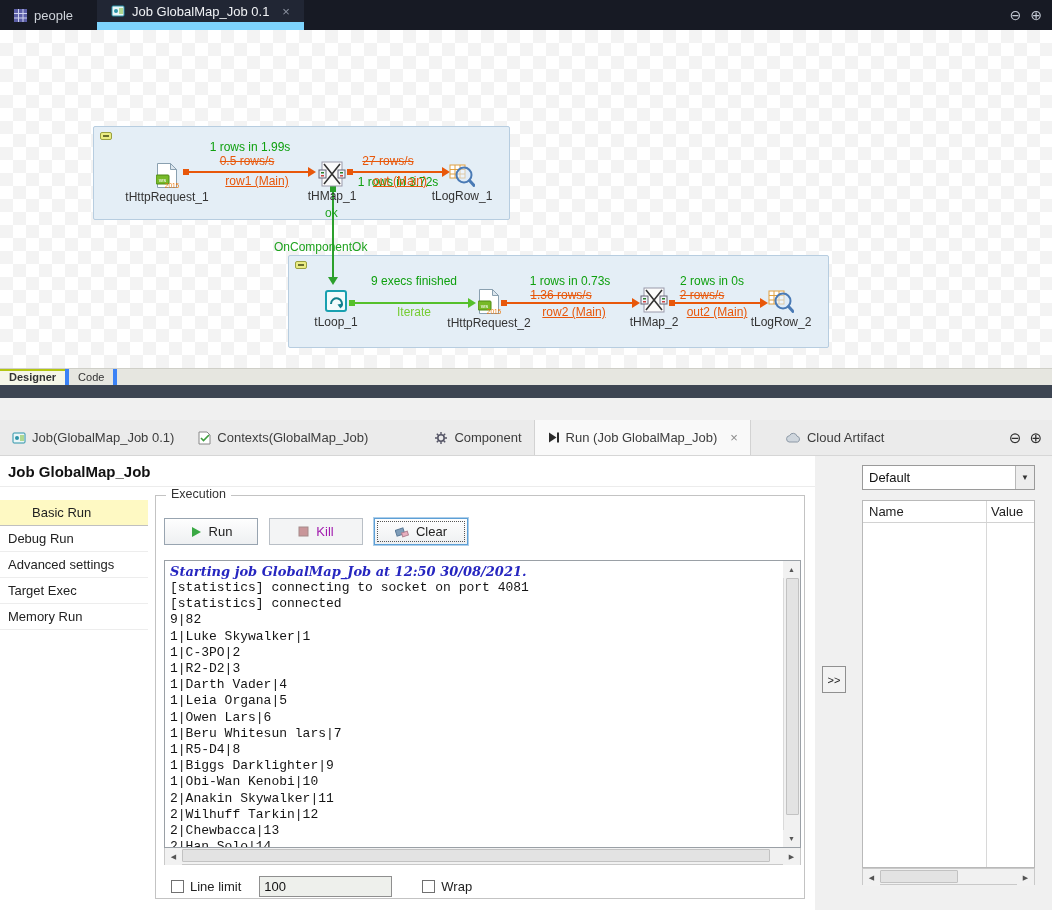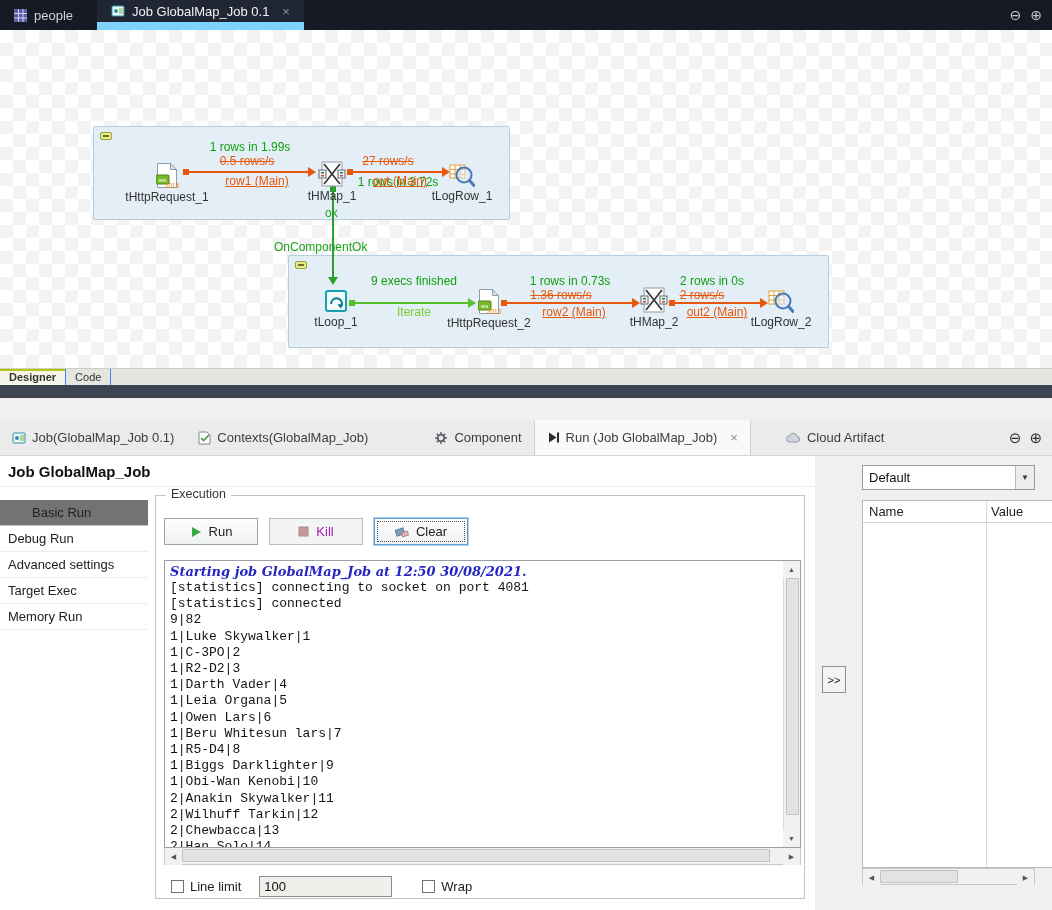--- a/index.html
+++ b/index.html
@@ -37,40 +37,40 @@
 
   .llabel { position:absolute; font-size:12px; white-space:nowrap; transform:translateX(-50%); }
   .stat { color:#0fa00f; }
   .rate { color:#e8570a; text-decoration:line-through; }
   .mainname { color:#e8570a;text-decoration:underline; }
   .itname { color:#76cc33; }
   .trig { position:absolute; font-size:12px; color:#1ea31e; white-space:nowrap; }
 
   
   .viewtabs { position:absolute; left:0; top:368px; width:1052px; height:17px; background:#e6e6e0; border-top:1px solid #cfcfc8; display:flex; }
-  .vtab { font-size:11px; color:#333; padding:2px 9px 0; border-right:1px solid #3b82f6;text-align:center; }
+  .vtab { font-size:11px; color:#333; padding:2px 9px 0; border-right:4px solid #3b82f6;text-align:center; }
   .vtab.active { background:#f6f6e8; font-weight:bold; box-shadow:inset 0 2px 0 #b4c613; }
   .darkstrip { position:absolute; left:0; top:385px; width:1052px; height:13px; background:#3d4552; }
   .lowerbg { position:absolute; left:0; top:398px; width:1052px; height:512px; background:#f0f0f0; }
 
   
   .paneltabs { position:absolute; left:0; top:420px; width:1052px; height:36px; background:#ebebeb; border-bottom:1px solid #d6d6d6; display:flex; align-items:stretch; }
   .ptab { display:flex; align-items:center; gap:6px; padding:0 12px; font-size:13px; color:#3d3d3d; white-space:nowrap; }
   .ptab.active { background:#f9f9f9; border-left:1px solid #d2d2d2; border-right:1px solid #d2d2d2; }
   .ptab .close { color:#8a8a8a; margin-left:7px; }
   .ptab-component { margin-left:42px; }
   .ptab-cloud { margin-left:22px; }
   .panelicons { position:absolute; right:10px; top:0; height:36px; display:flex; align-items:center; gap:8px; color:#2e2e2e; font-size:15px; }
 
   
   .main-left { position:absolute; left:0; top:456px; width:815px; height:454px; background:#fff; }
   .title-bar { position:absolute; left:0; top:0; width:100%; height:31px; border-bottom:1px solid #ececec; }
   .job-title { position:absolute; left:8px; top:7px; font-size:15px; font-weight:bold; color:#111; }
   .side-item { position:absolute; left:0; width:148px; height:26px; line-height:26px; padding-left:8px; font-size:13px; color:#222; background:#fff; border-bottom:1px solid #ededed; }
-  .side-item.sel { background:#737373; border-bottom:1px solid #c0c0c0;padding-left:32px; }
+  .side-item.sel { background:#fef9c3; border-bottom:1px solid #c0c0c0;padding-left:32px; }
 
   .fieldset { position:absolute; left:155px; top:39px; width:650px; height:404px; border:1px solid #c3c3c3; }
   .legend { position:absolute; top:-9px; left:10px; background:#fff; padding:0 5px; font-size:12.5px; color:#333; }
 
   .btnrow { position:absolute; left:8px; top:22px; display:flex; gap:11px; }
   .xbtn { width:94px; height:27px; border:1px solid #98a4b0; background:linear-gradient(#fefefe,#eef0f2); display:flex; align-items:center; justify-content:center; gap:7px; font-size:13px; color:#222; }
   .xbtn.disabled { color:#a21caf; border-color:#b9bfc6; background:#f3f4f5; }
   .xbtn.focused { border:1px solid #5d9fd6; box-shadow:0 0 0 1px #aecfea; outline:1px dotted #555; outline-offset:-4px; }
 
   .console { position:absolute; left:8px; top:64px; width:637px; height:288px; background:#fff; border:1px solid #9aa0a6; overflow:hidden; }
@@ -98,21 +98,21 @@
   .limit-input { margin-left:18px; width:133px; height:21px; background:#eef0ec; border:1px solid #8f8f8f; font-size:13px; font-family:"Liberation Sans",sans-serif; padding:0 4px; color:#111; }
   .wrapgap { margin-left:30px; }
 
   .expand-btn { position:absolute; left:822px; top:666px; width:24px; height:27px; background:#f3f3f3; border:1px solid #909090; font-size:11px; color:#222; display:flex; align-items:center; justify-content:center; }
 
   
   .ctx { position:absolute; left:862px; top:462px; width:173px; height:433px; }
   .dd { position:absolute; left:0; top:3px; width:173px; height:25px; background:#fff; border:1px solid #9a9a9a; display:flex; }
   .dd-text { flex:1; font-size:13px; color:#111; padding-left:6px; line-height:23px; }
   .dd-btn { width:19px; border-left:1px solid #b9b9b9; background:#ededed; display:flex; align-items:center; justify-content:center; font-size:8px; color:#333; }
-  .ctx-table { position:absolute; left:0; top:38px; width:191px; height:368px; background:#fff; border:1px solid #b9b9b9; }
+  .ctx-table { position:absolute; left:0; top:38px; width:173px; height:368px; background:#fff; border:1px solid #b9b9b9; }
   .ctx-head { position:absolute; left:0; top:0; width:100%; height:22px; border-bottom:1px solid #d2d2d2; }
   .ctx-col { position:absolute; top:3px; font-size:13px; color:#222; }
   .ctx-div { position:absolute; left:123px; top:0; bottom:0; border-left:1px solid #d8d8d8; }
 </style>
 </head>
 <body>
 
 <div id="app">
 
   <div class="topbar">

